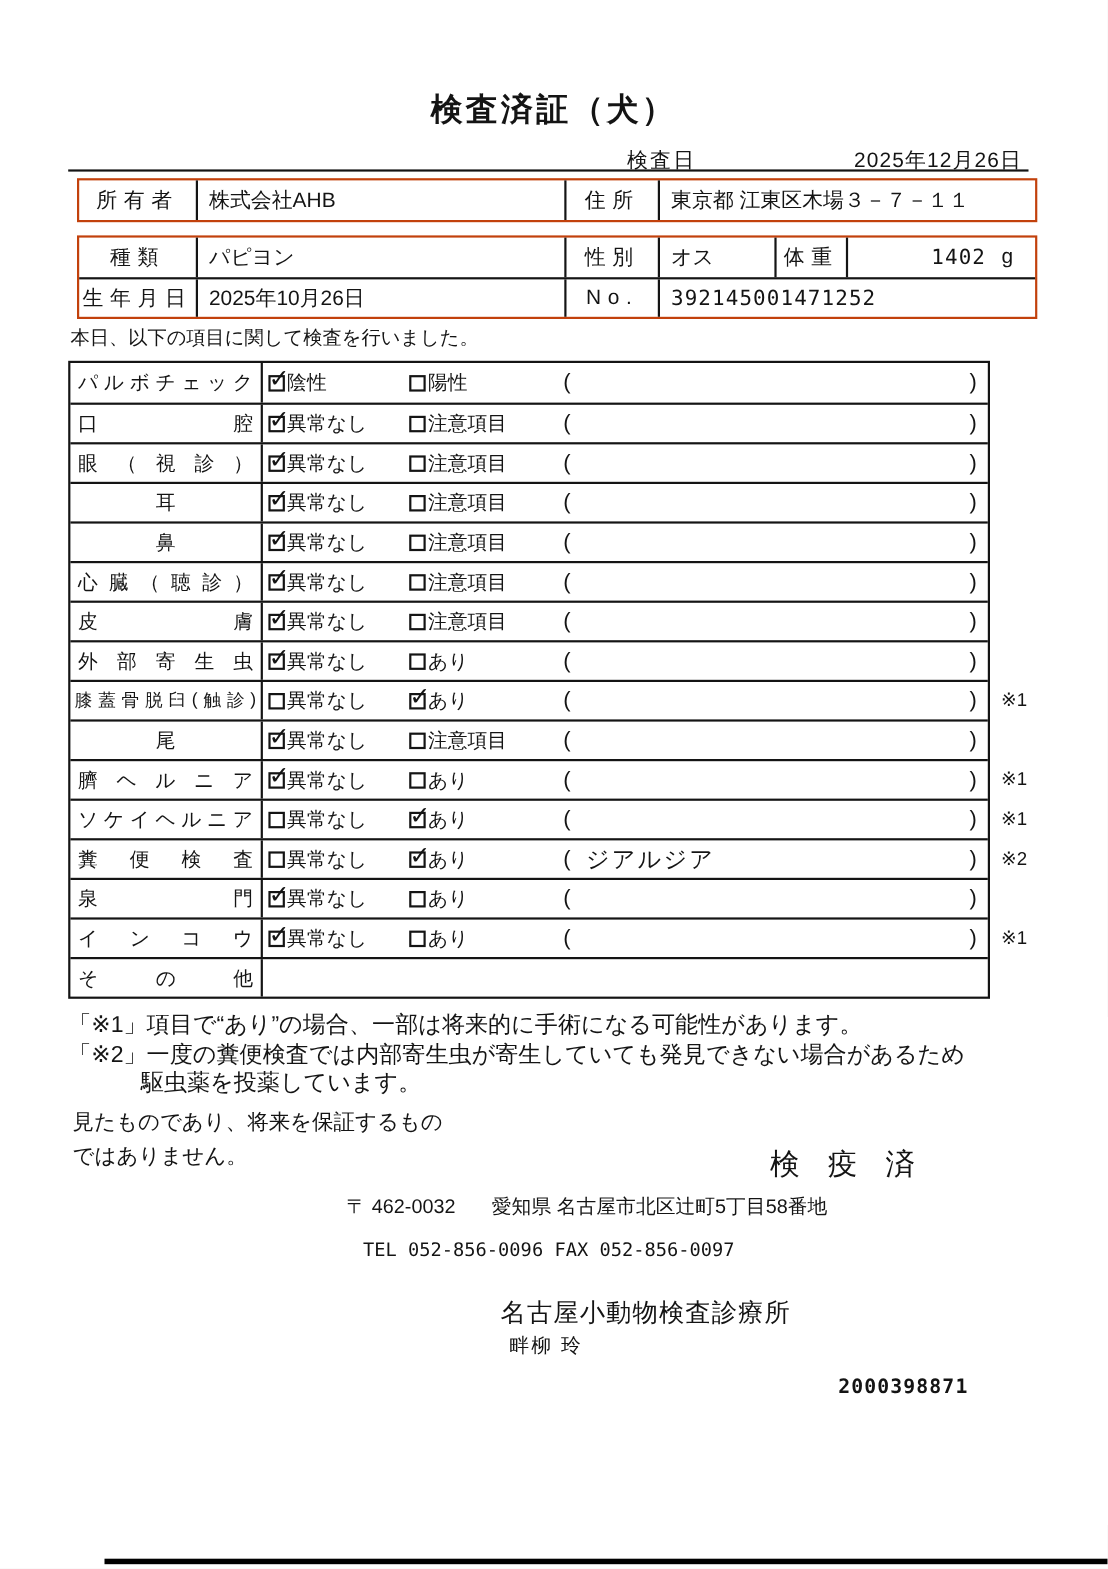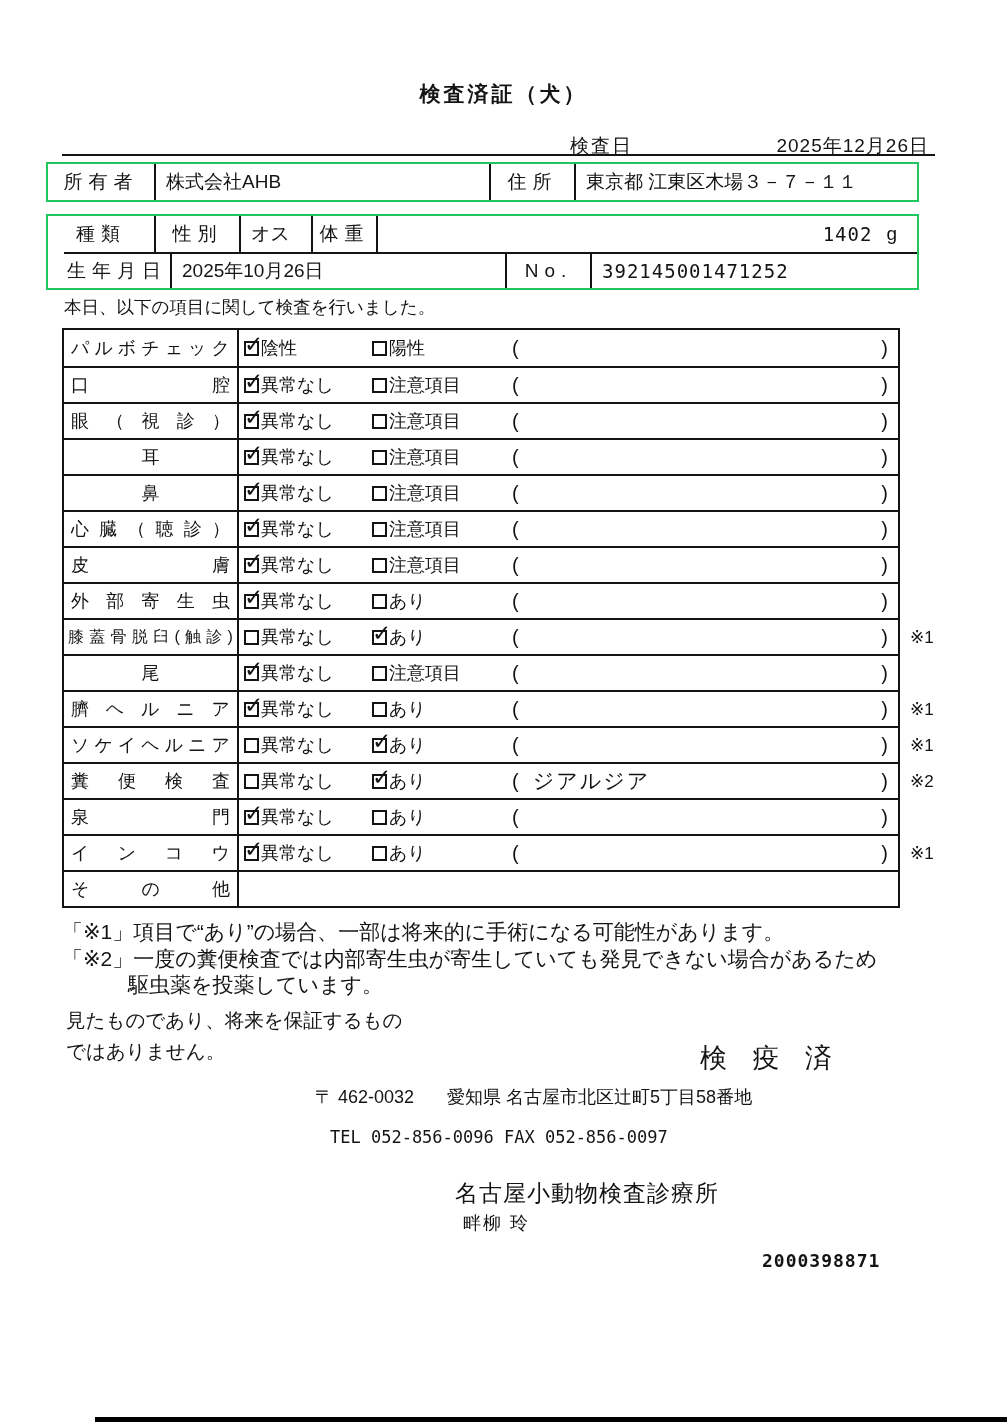--- a/index.html
+++ b/index.html
@@ -8,36 +8,36 @@
     position: relative;
     width: 1007px;
     height: 1426px;
     margin: 0 auto;
     background: #ffffff;
     color: #141414;
     overflow: hidden;
   }
   .title {
     position: absolute; top: 80px; left: 0; width: 100%;
-    text-align: center; font-size: 21px; font-weight: 600; letter-spacing: 3px;
+    text-align: center; font-size: 29px; font-weight: 600; letter-spacing: 3px;
   }
   .date-row { position: absolute; top: 133px; left: 62px; width: 873px; height: 22px; font-size: 19px; }
   .date-label { position: absolute; left: 508px; letter-spacing: 2px; }
   .date-value { position: absolute; right: 6px; letter-spacing: 1px; }
   .hr { position: absolute; top: 154px; left: 62px; width: 873px; border-top: 2px solid #141414; }
 
-  .tbl { position: absolute; left: 46px; width: 873px; border: 2px solid #22c55e; }
+  .tbl { position: absolute; left: 70px; width: 873px; border: 2px solid #c2410c; }
   .tbl-row { display: flex; height: 36px; }
-  .tbl-row + .tbl-row { border-top: 2px solid #141414; margin-left: 16px; }
+  .tbl-row + .tbl-row { border-top: 2px solid #141414; }
   .cell { display: flex; align-items: center; font-size: 19px; padding: 0 10px; overflow: hidden; white-space: nowrap; }
   .cell.bordered { border-right: 2px solid #141414; }
   .cell.label { justify-content: center; letter-spacing: 6px; padding: 0 4px; }
   .cell.grow { flex: 1; }
   .w108 { width: 108px; } .w335 { width: 335px; } .w85 { width: 85px; }
-  .w90 { width: 72px; } .w65 { width: 65px; }
+  .w90 { width: 106px; } .w65 { width: 65px; }
   .owner-table { top: 162px; }
   .pet-table { top: 214px; }
   .weight-cell { justify-content: flex-end; padding-right: 20px; }
   .weight-unit { margin-left: 14px; }
   .num { font-family: "DejaVu Sans Mono", "Liberation Mono", monospace; letter-spacing: 1px; }
 
   .intro { position: absolute; top: 295px; left: 64px; font-size: 17.5px; }
 
   .exam-table { position: absolute; top: 328px; left: 62px; width: 838px; border: 2px solid #141414; }
   .exam-row { position: relative; display: flex; height: 36px; }
@@ -96,20 +96,21 @@
       <div class="cell label bordered w108">所有者</div>
       <div class="cell bordered w335">株式会社AHB</div>
       <div class="cell label bordered w85">住所</div>
       <div class="cell grow">東京都 江東区木場３－７－１１</div>
     </div>
   </div>
 
   <div class="tbl pet-table">
     <div class="tbl-row">
       <div class="cell label bordered w108">種類</div>
+      <div class="cell bordered w335">パピヨン</div>
       <div class="cell label bordered w85">性別</div>
       <div class="cell bordered w90">オス</div>
       <div class="cell label bordered w65">体重</div>
       <div class="cell grow weight-cell">
         <span class="num">1402</span>
         <span class="weight-unit">g</span>
       </div>
     </div>
     <div class="tbl-row">
       <div class="cell label bordered w108">生年月日</div>

